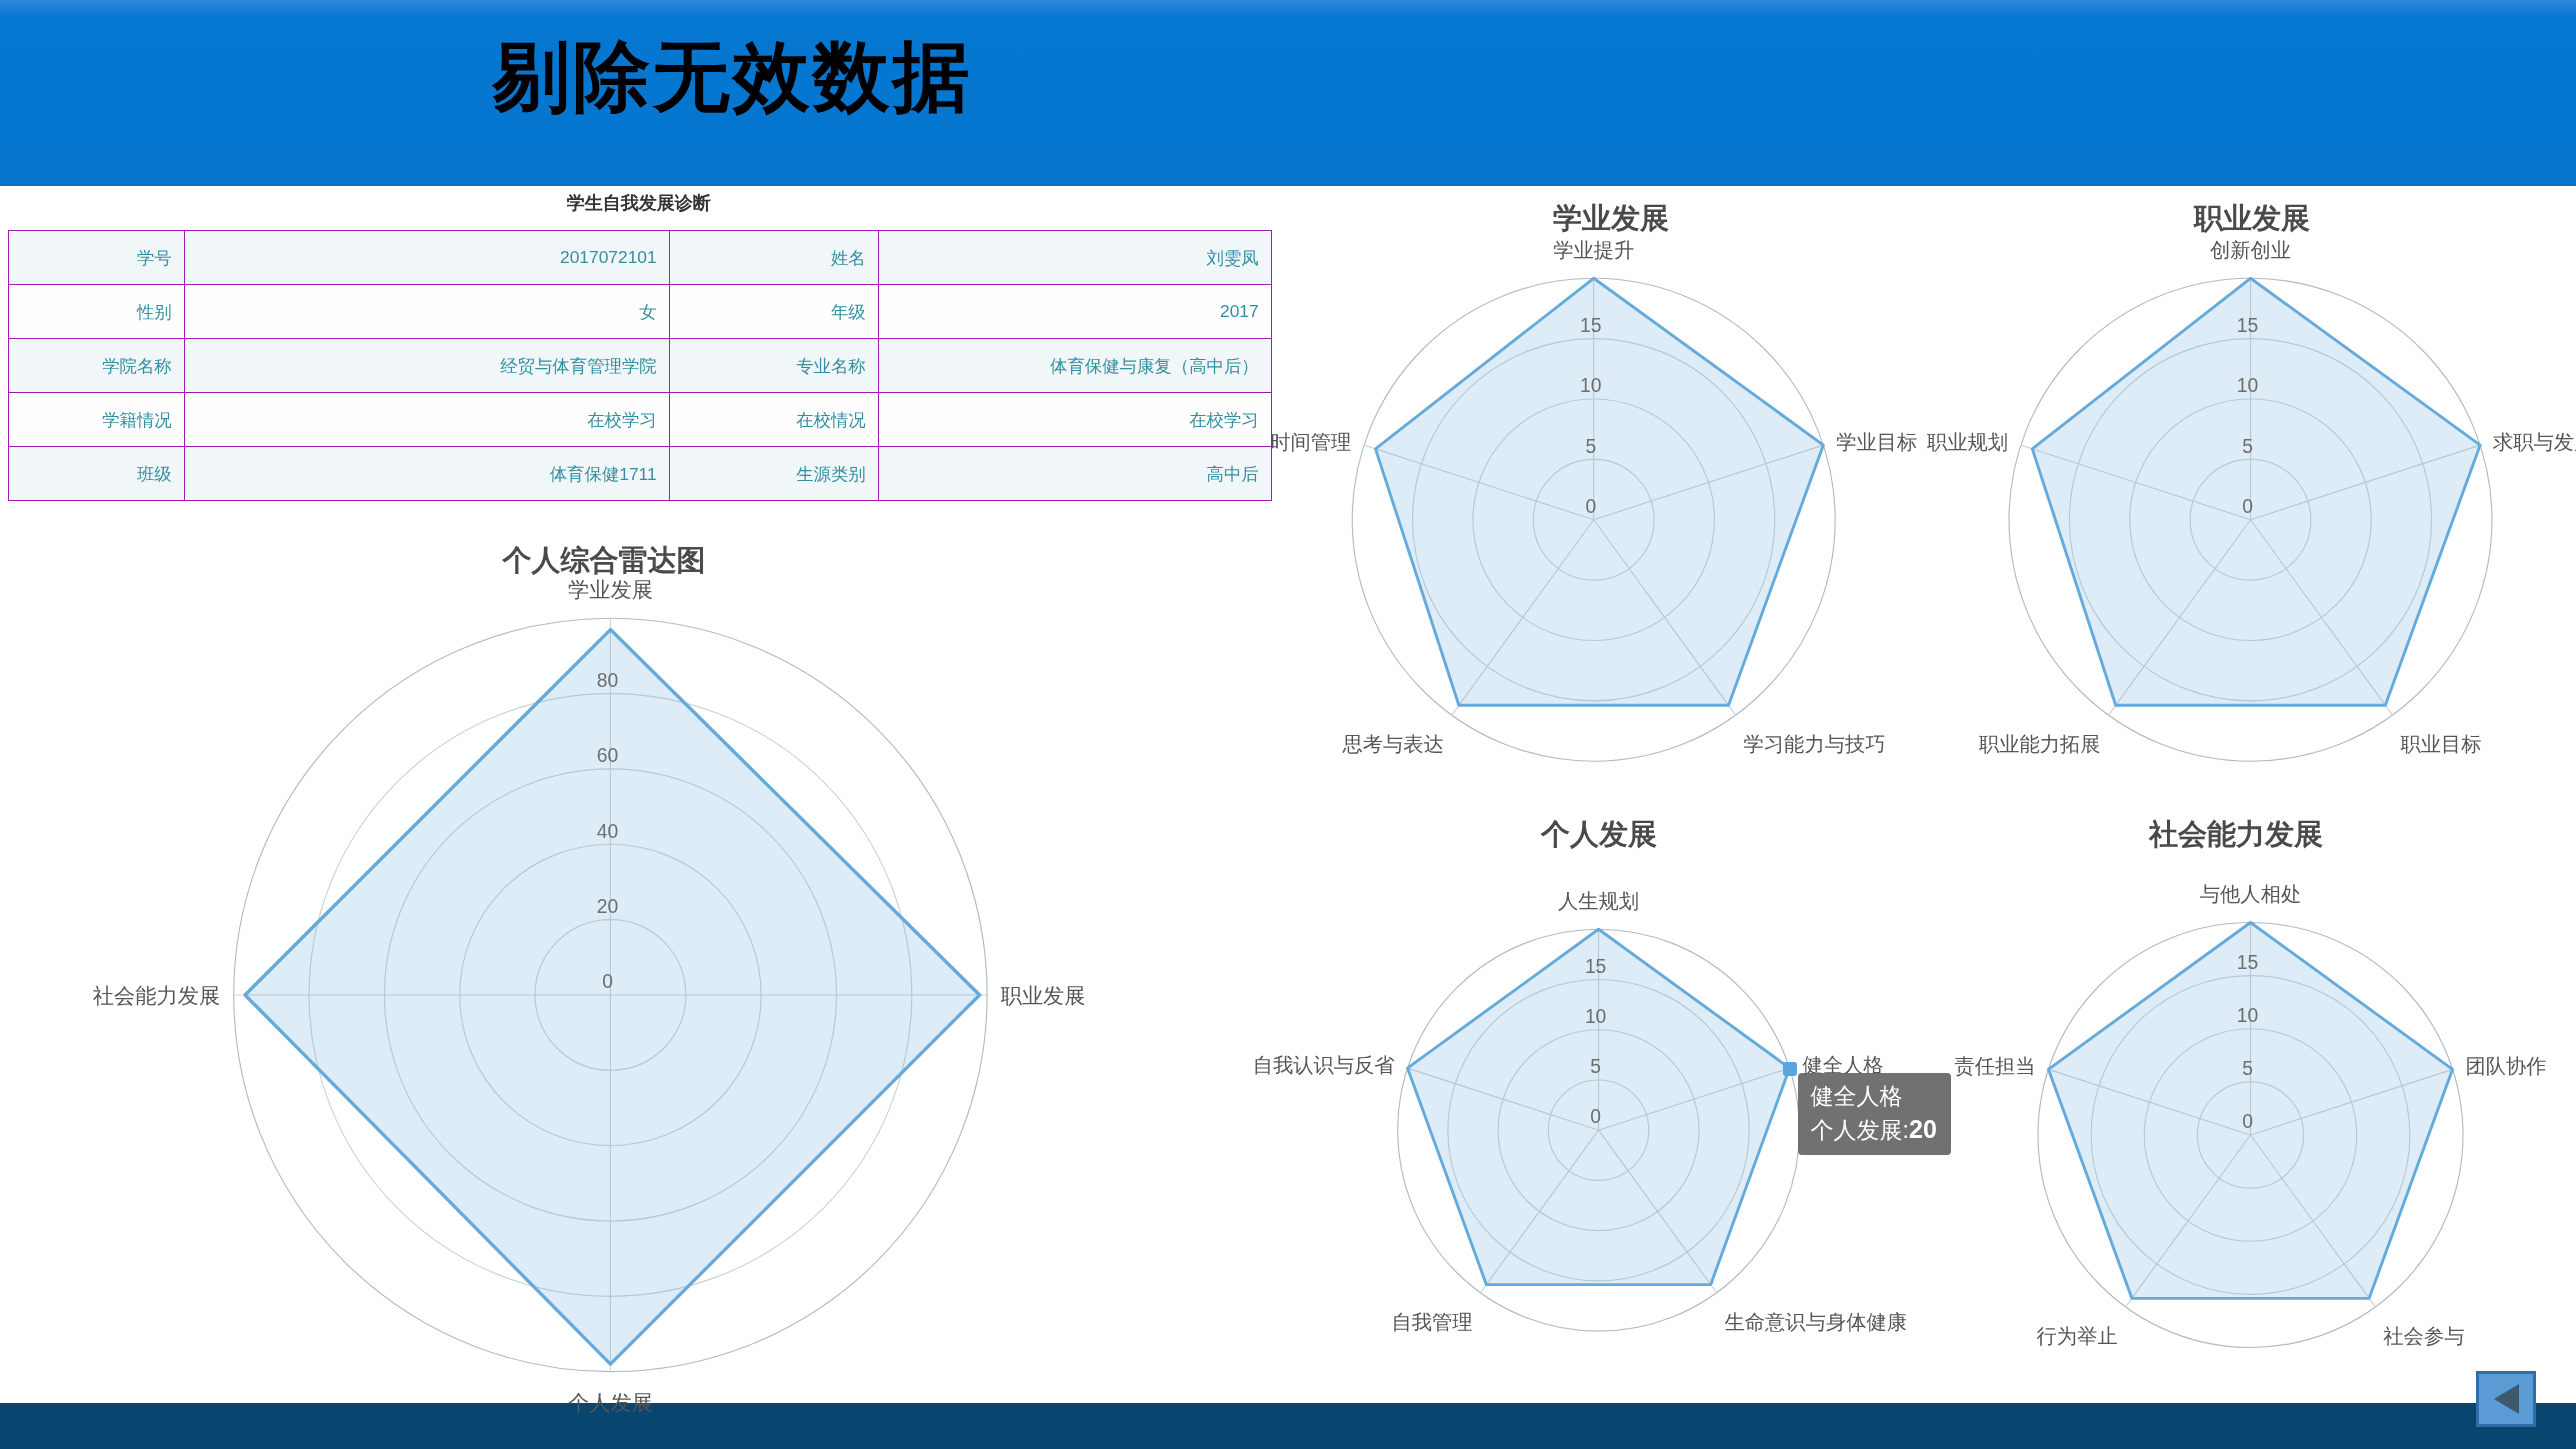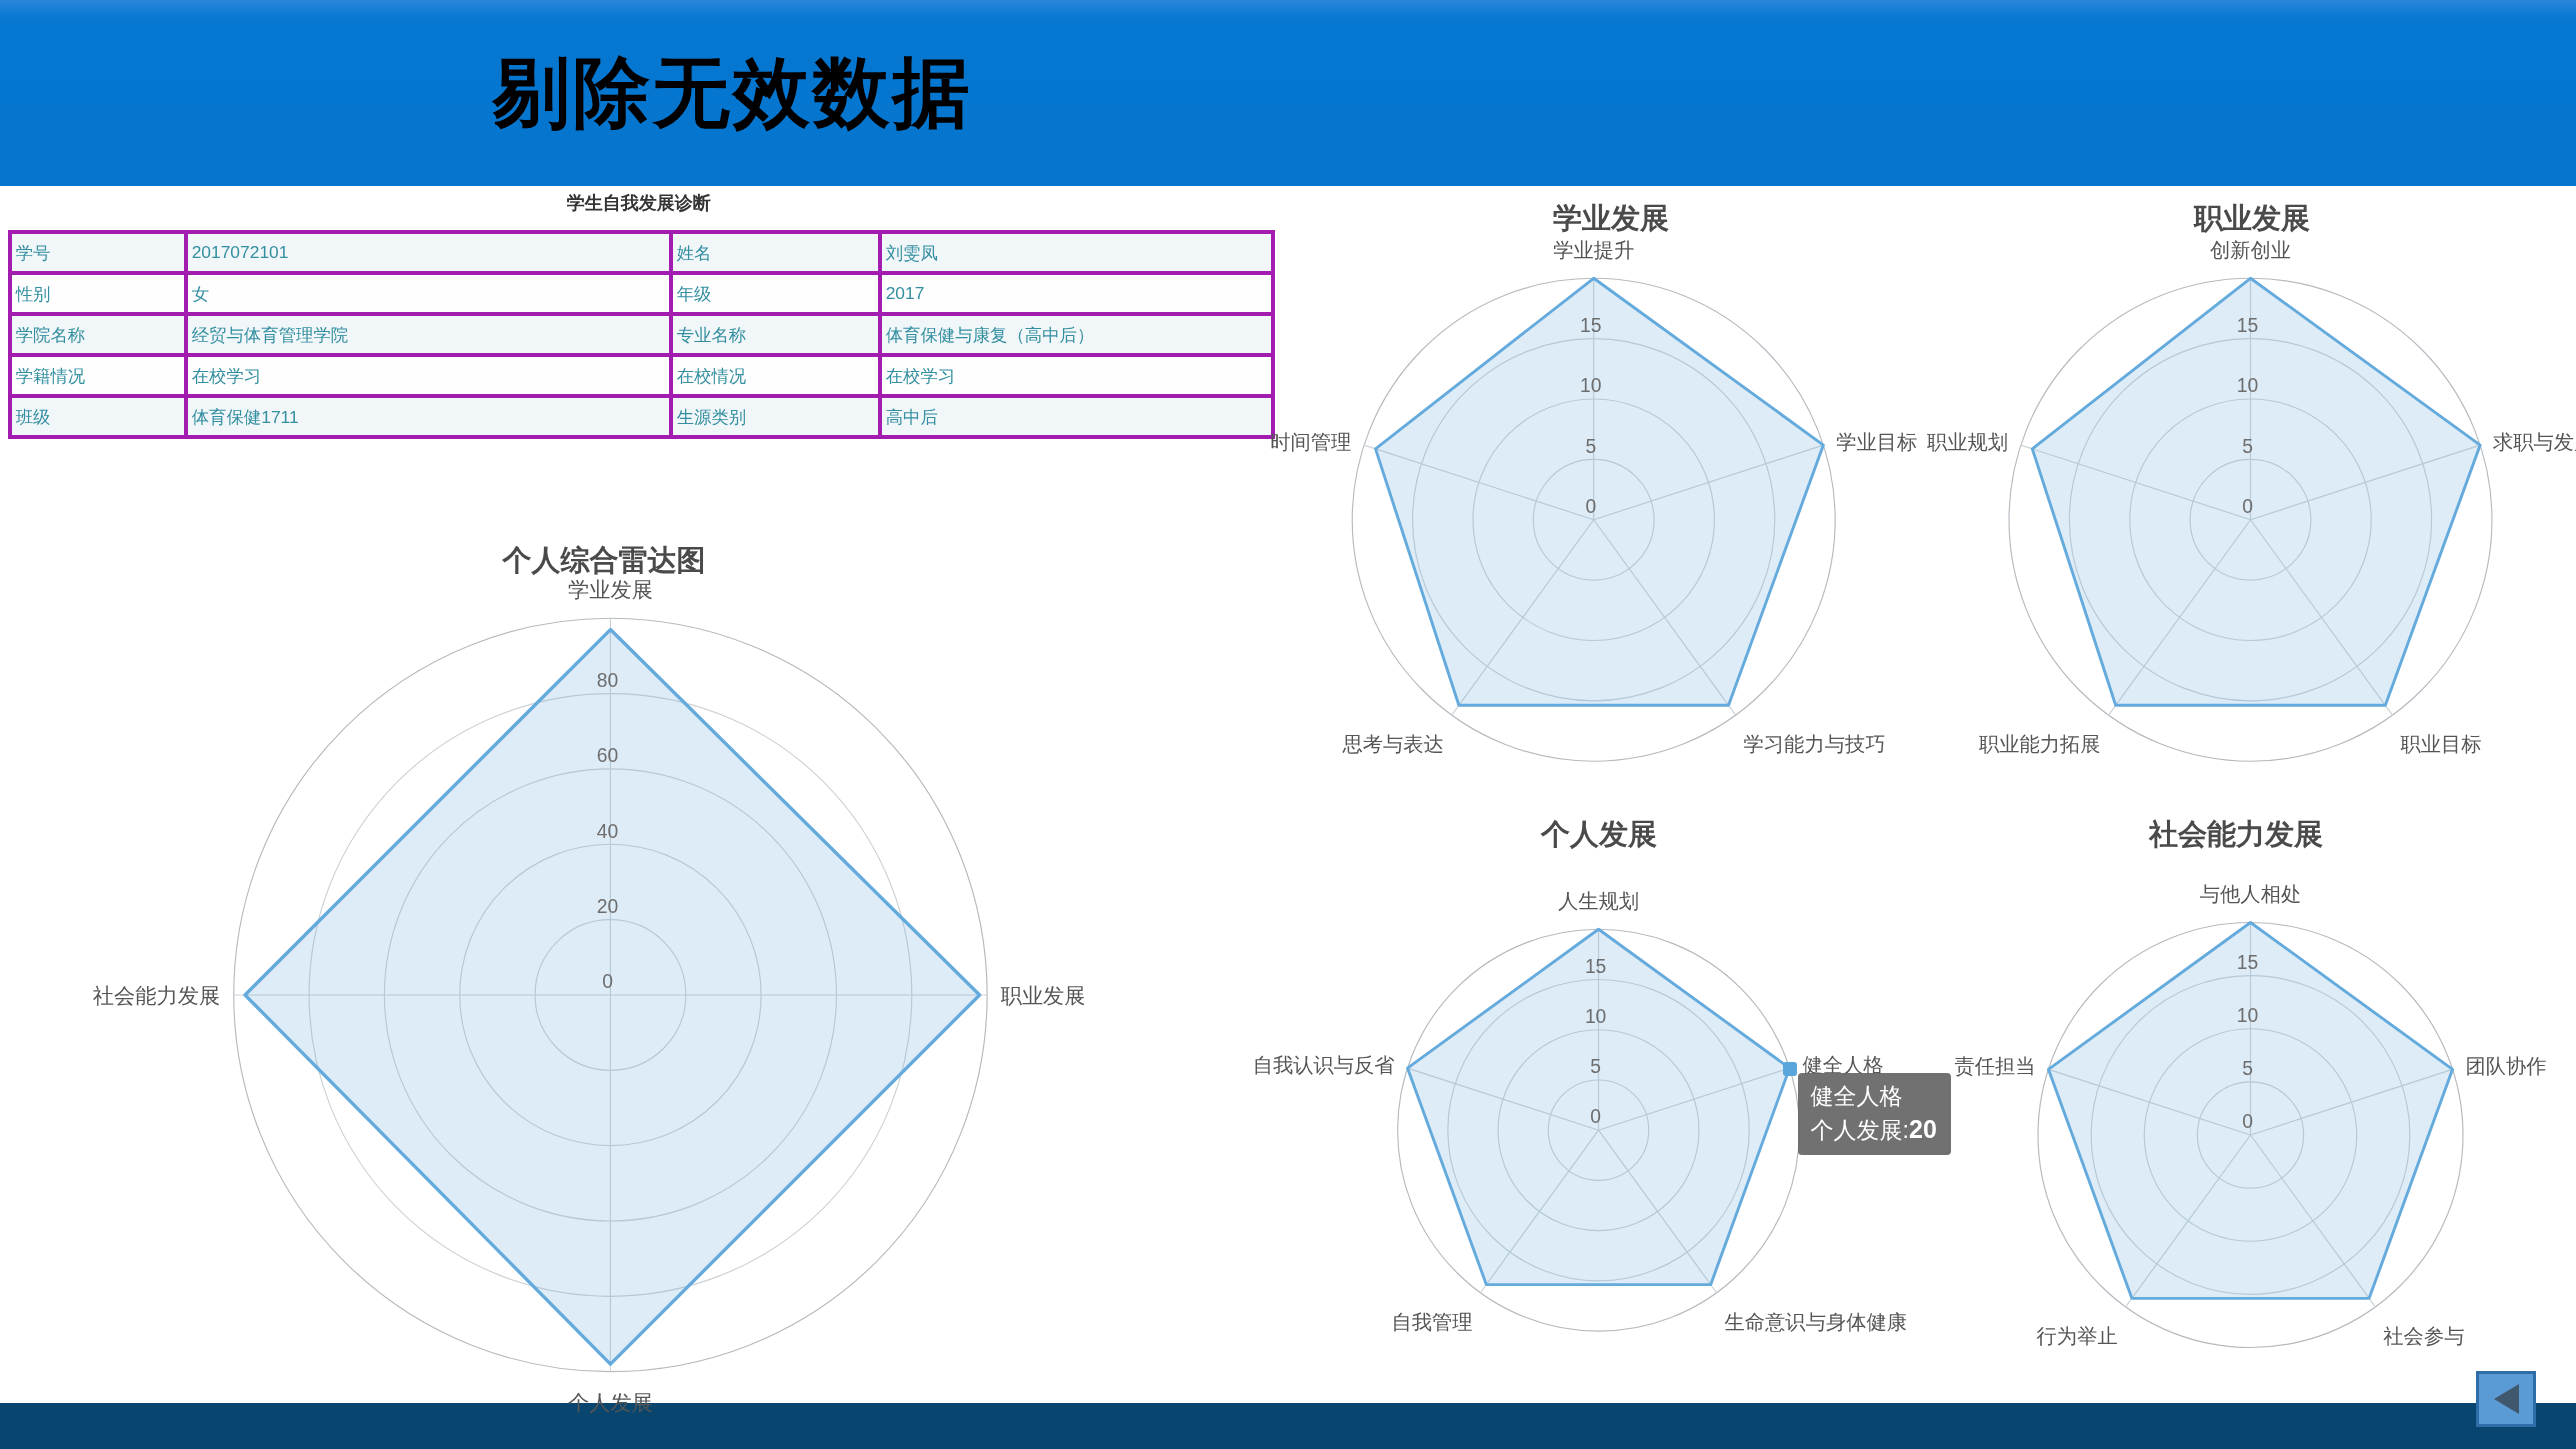--- a/index.html
+++ b/index.html
@@ -1,28 +1,28 @@
 <!DOCTYPE html>
 <html><head>
 <meta charset="utf-8">
 <style>
   html,body{margin:0;padding:0;background:#e9e9e9;}
   .slide{position:relative;width:2576px;height:1450px;background:#ffffff;overflow:hidden;
          font-family:"Liberation Sans","DejaVu Sans",sans-serif;}
   
   .header{position:absolute;left:0;top:0;width:2576px;height:186px;
           background:linear-gradient(180deg,#2b86da 0%,#0678d1 10%,#0575ce 100%);}
-  .header h1{position:absolute;left:493px;top:50px;margin:0;font-size:77px;line-height:1.1;
+  .header h1{position:absolute;left:493px;top:34px;margin:0;font-size:77px;line-height:1.1;
              font-weight:800;color:#000000;letter-spacing:2.9px;}
   
   .table-title{position:absolute;left:7.7px;top:191px;width:1262px;text-align:center;
                font-size:18px;font-weight:600;color:#333333;}
   table.stu{position:absolute;left:7.7px;top:230px;width:1262px;border-collapse:collapse;
             table-layout:fixed;font-size:17.4px;color:#338fa0;}
-  table.stu td{border:4px solid #a21caf;height:29px;padding:4px;text-align:left;
+  table.stu td{border:1px solid #a21caf;height:29px;padding:12px;text-align:right;
                overflow:hidden;white-space:nowrap;}
   table.stu tr:nth-child(odd){background:#f1f6f9;}
   table.stu tr:nth-child(even){background:#fefeff;}
   
   .chart-title{position:absolute;transform:translateX(-50%);white-space:nowrap;
                font-size:29px;font-weight:600;color:#4a4a4a;}
   #ct-overall {left:604px; top:541px;}
   #ct-academic{left:1611px;top:199px;}
   #ct-career  {left:2252px;top:199px;}
   #ct-personal{left:1599px;top:815px;}

